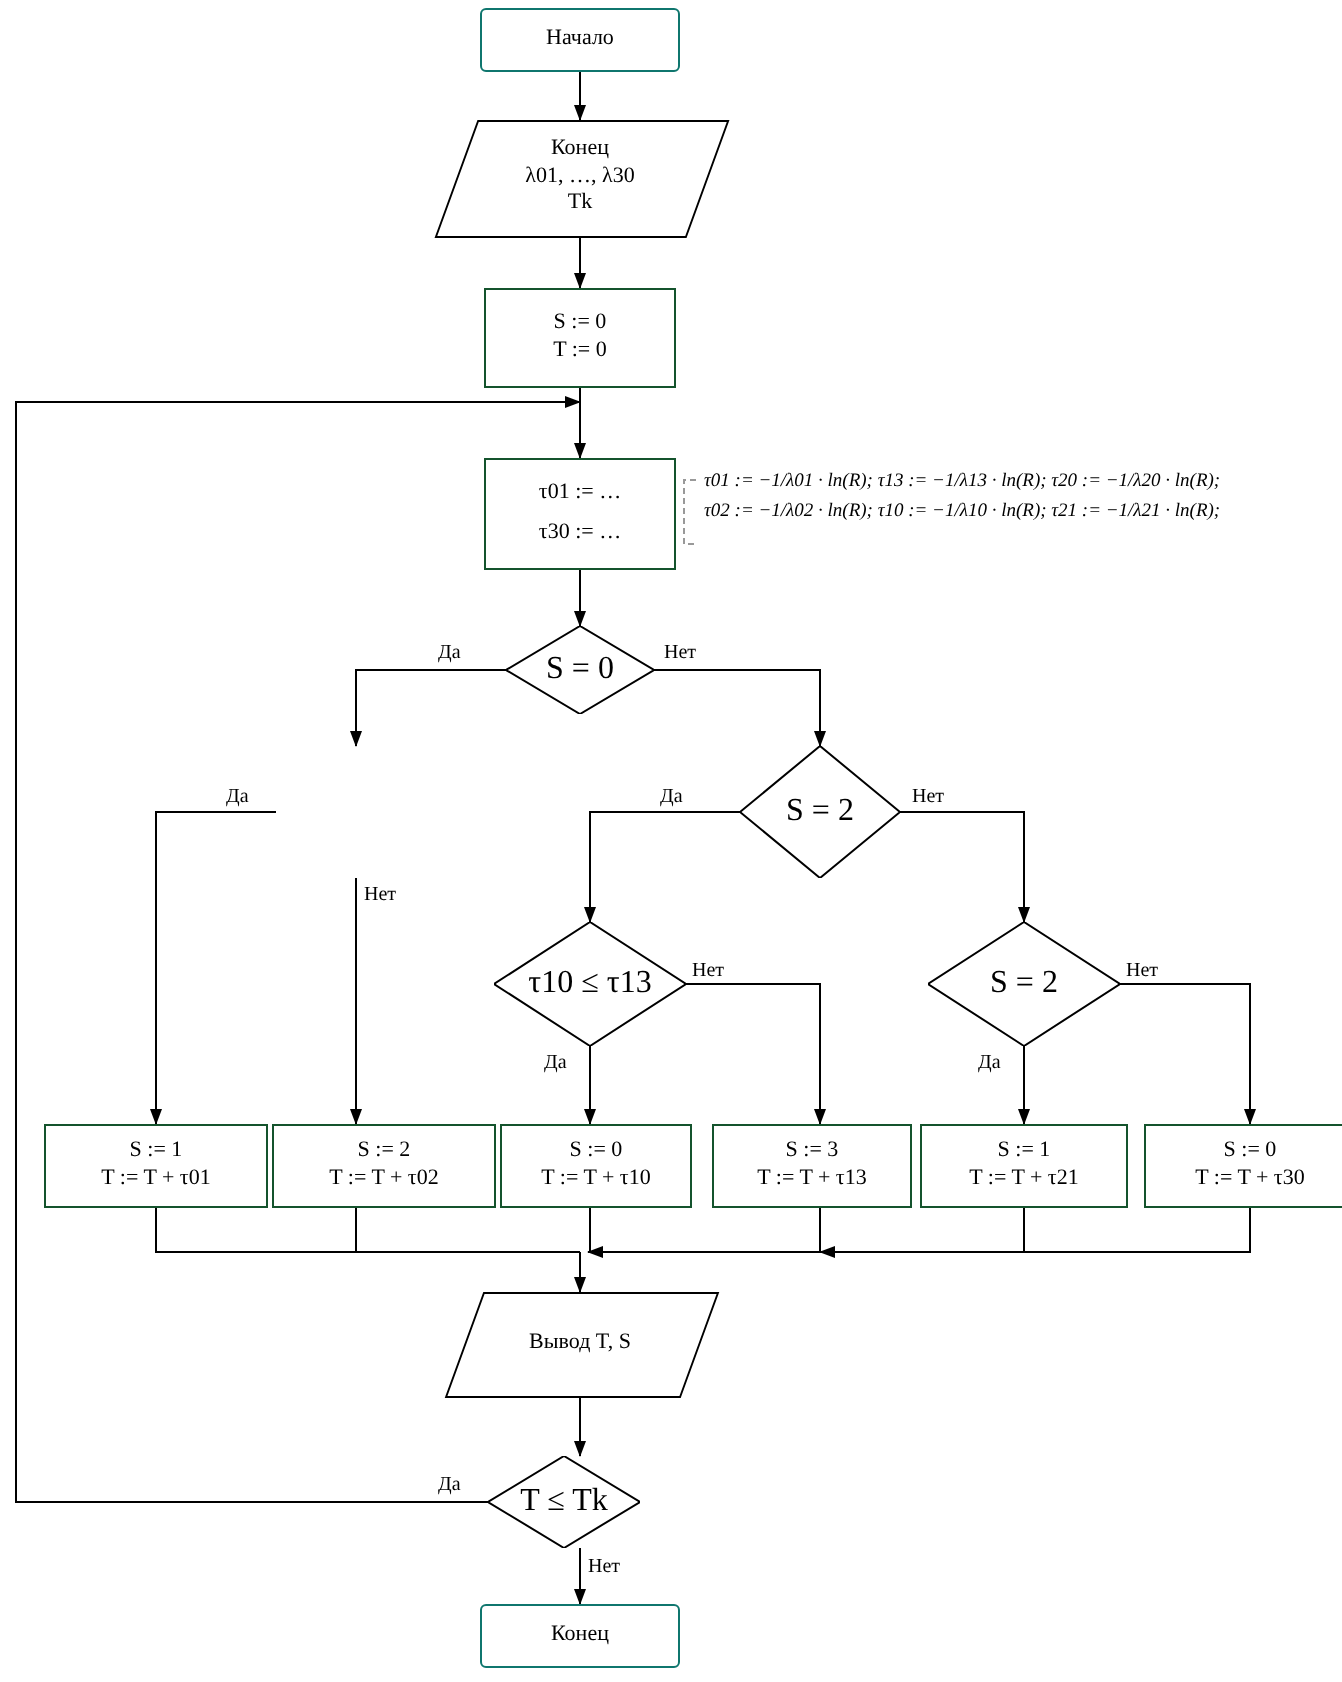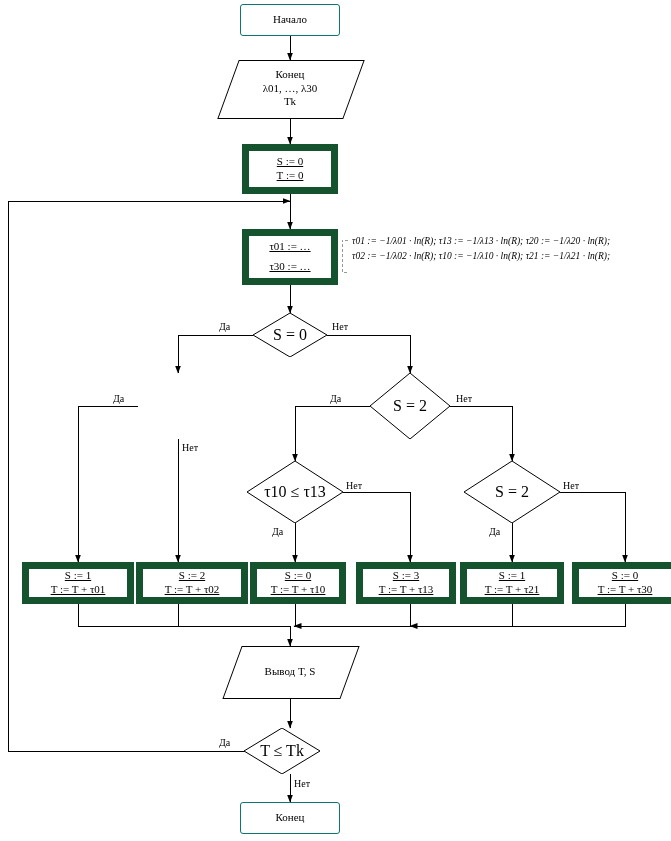--- a/index.html
+++ b/index.html
@@ -29,22 +29,21 @@
     box-sizing: border-box;
     display: flex;
     align-items: center;
     justify-content: center;
     text-align: center;
     font-size: 11px;
     line-height: 1.25;
     background: #ffffff;
   }
   .rect {
-    border: 7px solid #14532d;
-    text-decoration: underline;
+    border: 1px solid #14532d;
   }
   .terminator {
     border: 1px solid #0f766e;
     border-radius: 3px;
   }
   .skew-wrap {
     position: absolute;
   }
   .skew-box {
     position: absolute;

